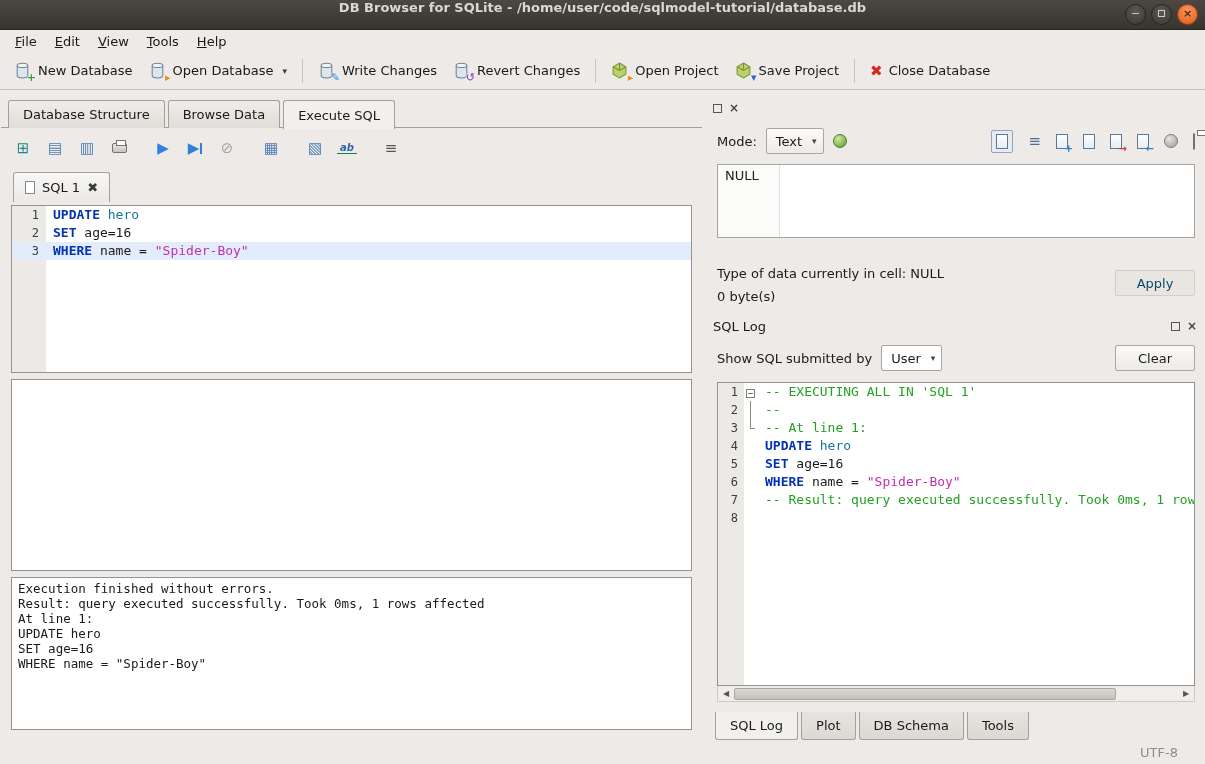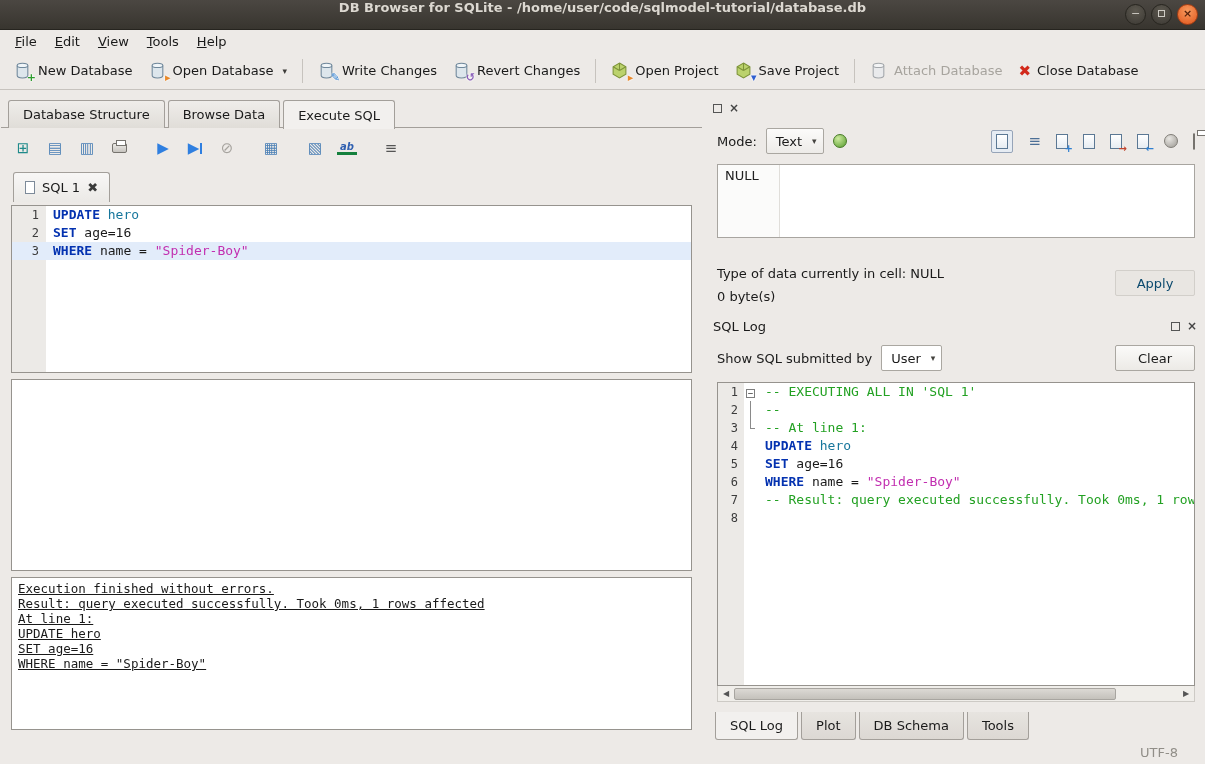--- a/index.html
+++ b/index.html
@@ -39,34 +39,34 @@
   .main-tabs { position:absolute; left:8px; top:0; height:30px; display:flex; align-items:flex-end; z-index:2; }
   .tab { padding:6px 14px; background:linear-gradient(#efedea,#e0ddd8); border:1px solid #a39f9a; border-bottom:none; border-radius:3px 3px 0 0; margin-right:3px; }
   .tab.active { background:#f2f0ee; padding-top:7px; margin-bottom:-1px; }
   .left-frame { position:absolute; left:1px; top:29px; width:701px; height:620px; border-top:1px solid #a39f9a; background:#edeae7; }
 
   
   .sql-toolbar { position:absolute; left:12px; top:6px; display:flex; align-items:center; gap:12px; height:28px; }
   .ti { font-size:15px; width:20px; text-align:center; display:inline-flex; align-items:center; justify-content:center; }
   .ti .bar { display:inline-block; width:2px; height:11px; background:#2f7fe0; margin-left:1px; }
   .ti.gap { margin-left:12px; }
-  .findrep { font-size:10px; font-style:italic; color:#2f5fb0; font-weight:bold; border-bottom:3px solid #15803d; }
+  .findrep { font-size:10px; font-style:italic; color:#2f5fb0; font-weight:bold; border-bottom:1px solid #15803d; }
   .printer { width:15px; height:10px; background:linear-gradient(#eceae6,#c7c4bf); border:1px solid #76736e; border-radius:2px; position:relative; }
   .printer::before { content:""; position:absolute; left:3px; top:-4px; width:8px; height:4px; background:#fff; border:1px solid #76736e; }
 
   .sql-tabbar { position:absolute; left:10px; top:44px; height:30px; }
   .sql-tab { display:inline-flex; align-items:center; gap:7px; height:30px; padding:0 11px; background:linear-gradient(#f8f7f6,#ebe9e6); border:1px solid #a39f9a; border-bottom:none; border-radius:3px 3px 0 0; margin-left:2px; }
   .sql-tab .doc-g { width:10px; height:13px; background:#fff; border:1px solid #7d8a99; }
   .sql-tab .x { font-weight:bold; color:#3a3a3a; font-size:13px; }
 
   
   .editor { position:absolute; left:10px; top:77px; width:681px; height:168px; border:1px solid #96938e; background:linear-gradient(to right,#eceae7 34px,#fff 34px); overflow:hidden; }
   .results { position:absolute; left:10px; top:251px; width:681px; height:192px; border:1px solid #96938e; background:#fff; }
   .output { position:absolute; left:10px; top:449px; width:681px; height:153px; border:1px solid #96938e; background:#fff; padding:3px 6px; font-family:"DejaVu Sans Mono",monospace; font-size:12.5px; }
-  .out-line { height:15px; line-height:15px; white-space:pre;text-decoration:underline; }
+  .out-line { height:15px; line-height:15px; white-space:pre; }
 
   .code-row { display:flex; height:18px; line-height:18px; font-family:"DejaVu Sans Mono",monospace; font-size:13px; white-space:pre; }
   .code-row.active { background:#e2ecfa; }
   .ln { width:34px; text-align:right; padding-right:7px; color:#3c3c3c; font-size:12px; flex:none; }
   .code { padding-left:7px; flex:1; overflow:hidden; }
   .tok-kw { color:#0432b0; font-weight:bold; }
   .tok-tbl { color:#17769c; }
   .tok-str { color:#c22fb0; }
   .tok-com { color:#23a123; }
   .tok-pl { color:#1a1a1a; }
@@ -203,29 +203,20 @@
     <span class="icon">
       <svg width="17" height="17" viewBox="0 0 16 16">
           <path d="M8 1l6 3.5v7L8 15l-6-3.5v-7z" fill="#bbd26c" stroke="#7d9339"></path>
           <path d="M8 1v7m0 0L2 4.5M8 8l6-3.5" fill="none" stroke="#7d9339"></path>
         </svg>
       <b class="badge" style="color:#2f5fd0">▾</b>
     </span>
     <span>Save Project</span>
   </div>
   <div class="tb-sep"></div>
-  <div class="tb-btn disabled">
-    <span class="icon">
-      <svg width="17" height="17" viewBox="0 0 16 16">
-          <path d="M3 3.2v9.6c0 1.2 2.2 2.2 5 2.2s5-1 5-2.2V3.2" fill="#e9eaec" stroke="#a3a7ab"></path>
-          <ellipse cx="8" cy="3.2" rx="5" ry="2" fill="#f3f4f5" stroke="#a3a7ab"></ellipse>
-        </svg>
-    </span>
-    <span>Attach Database</span>
-  </div>
   <div class="tb-btn">
     <span class="bigx">✖</span>
     <span>Close Database</span>
   </div>
 </div>
 
 <div class="content">
 
   <div class="left-region">
     <div class="main-tabs">

